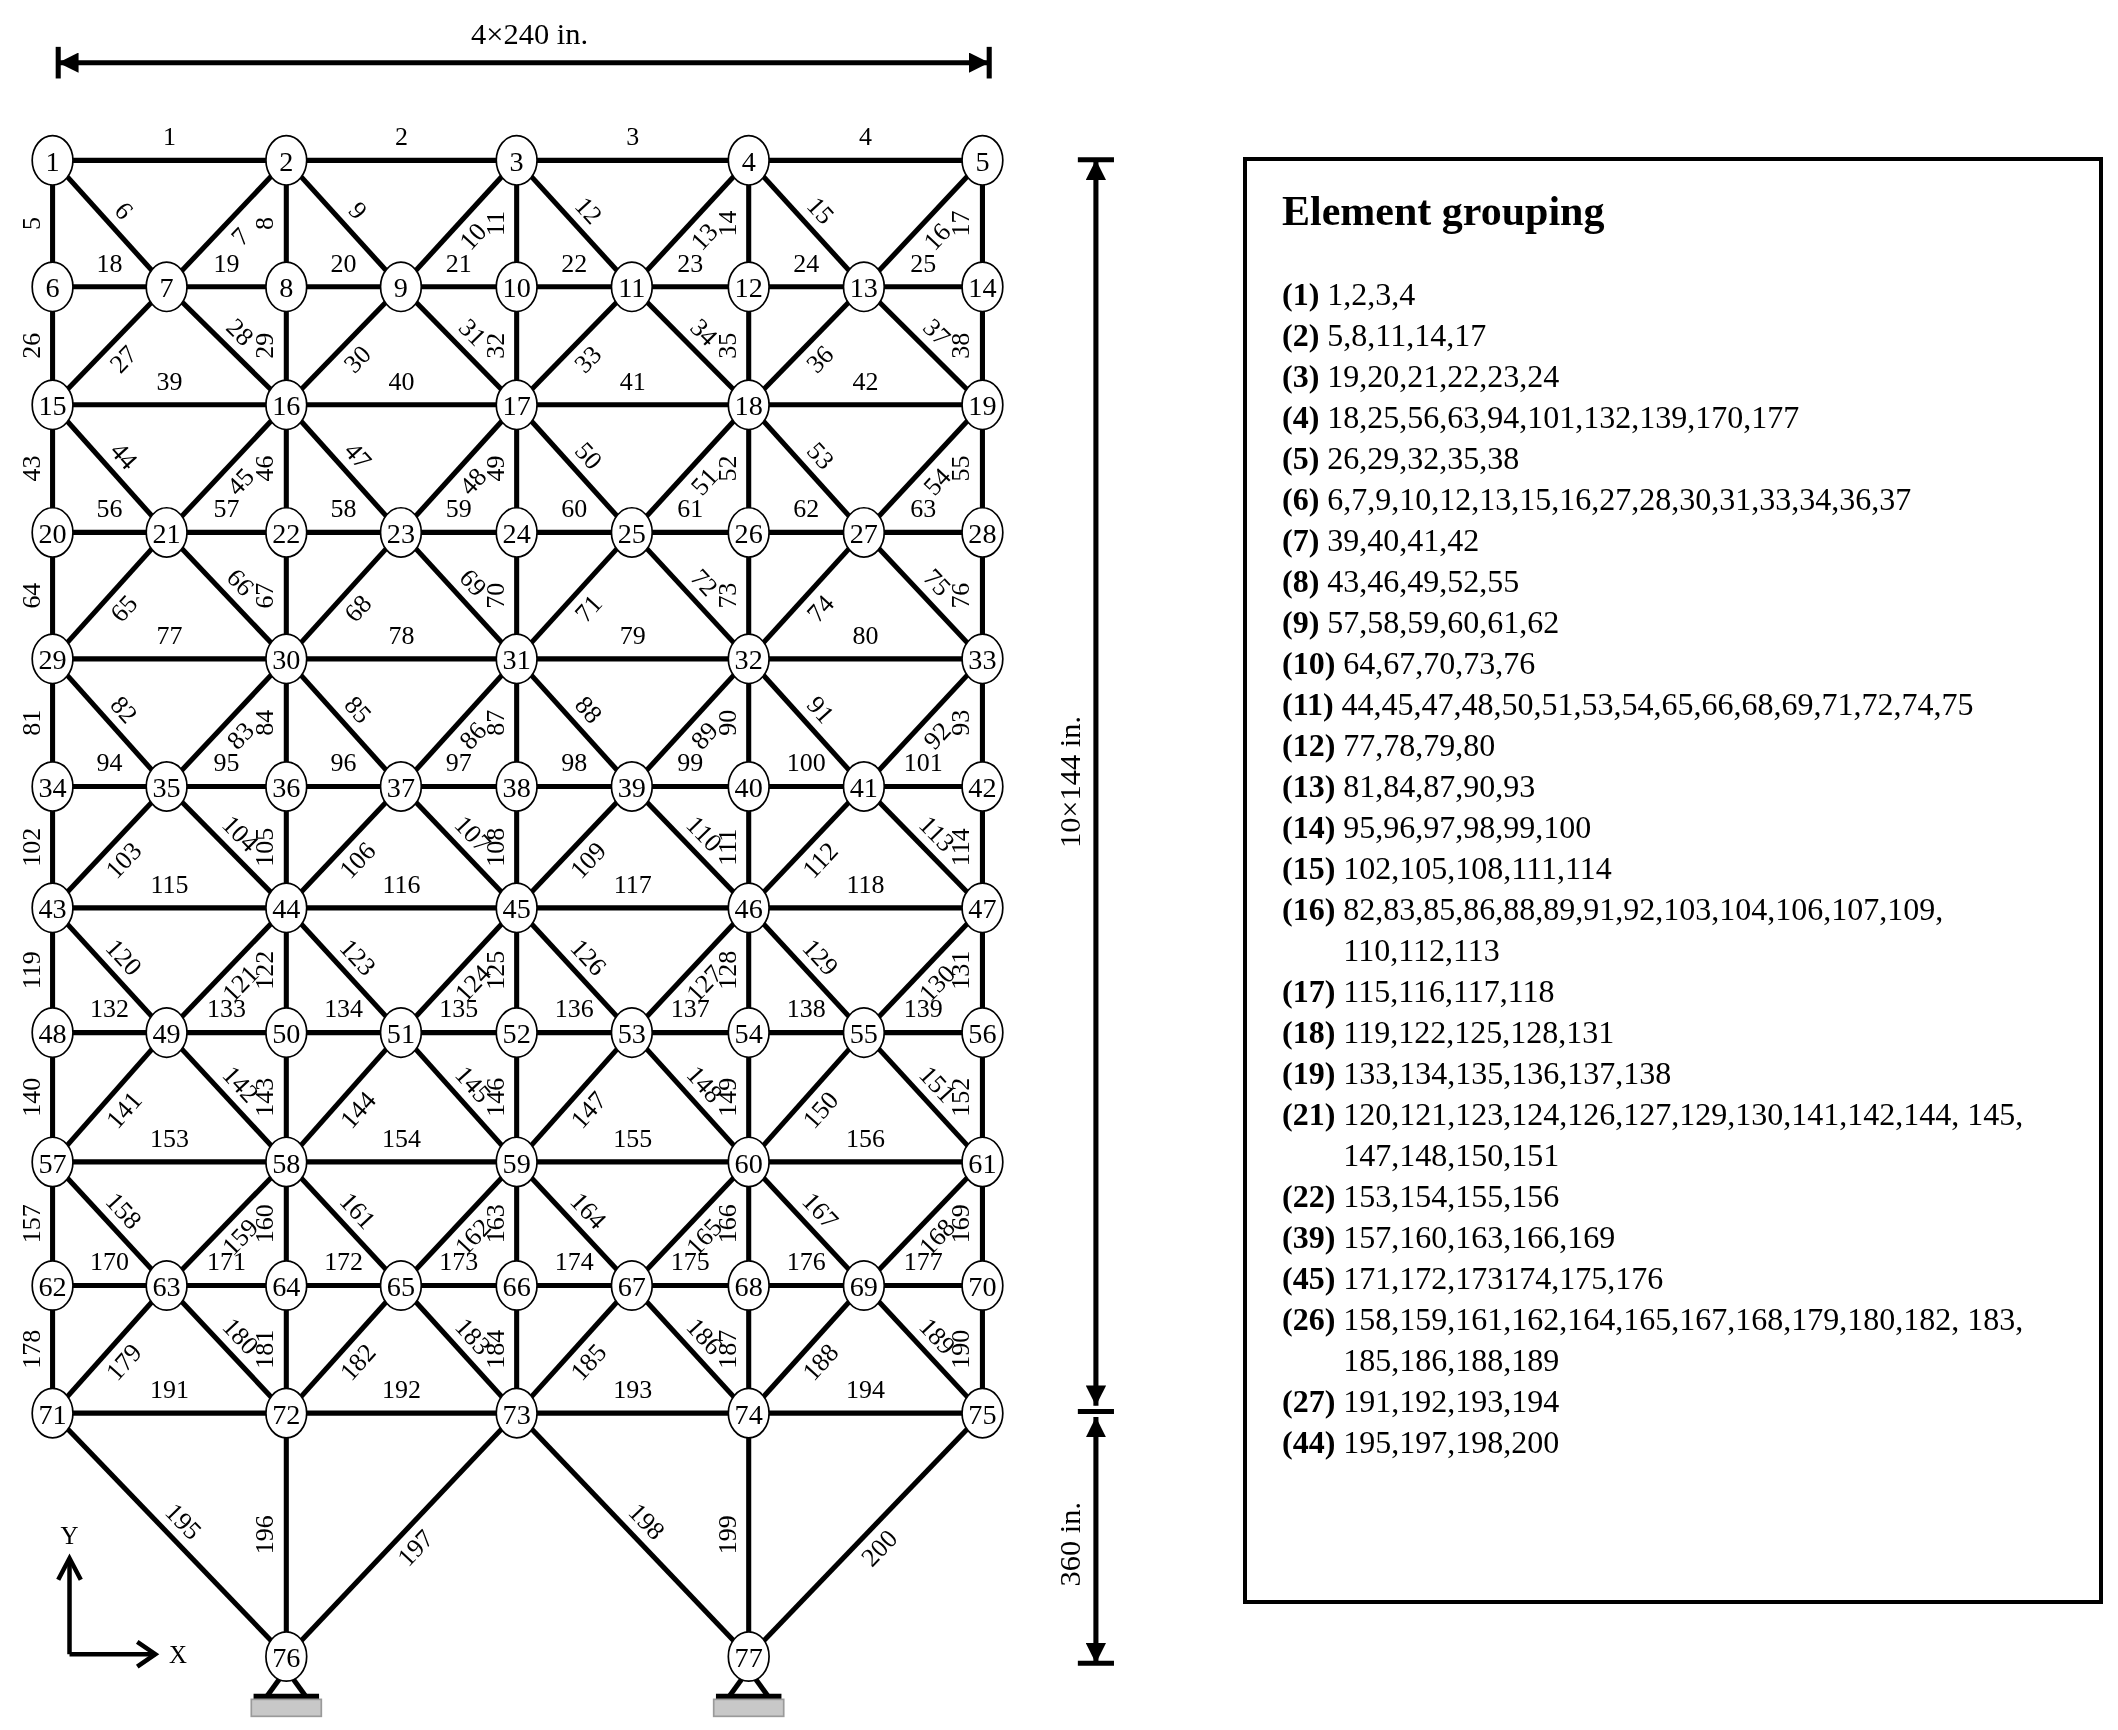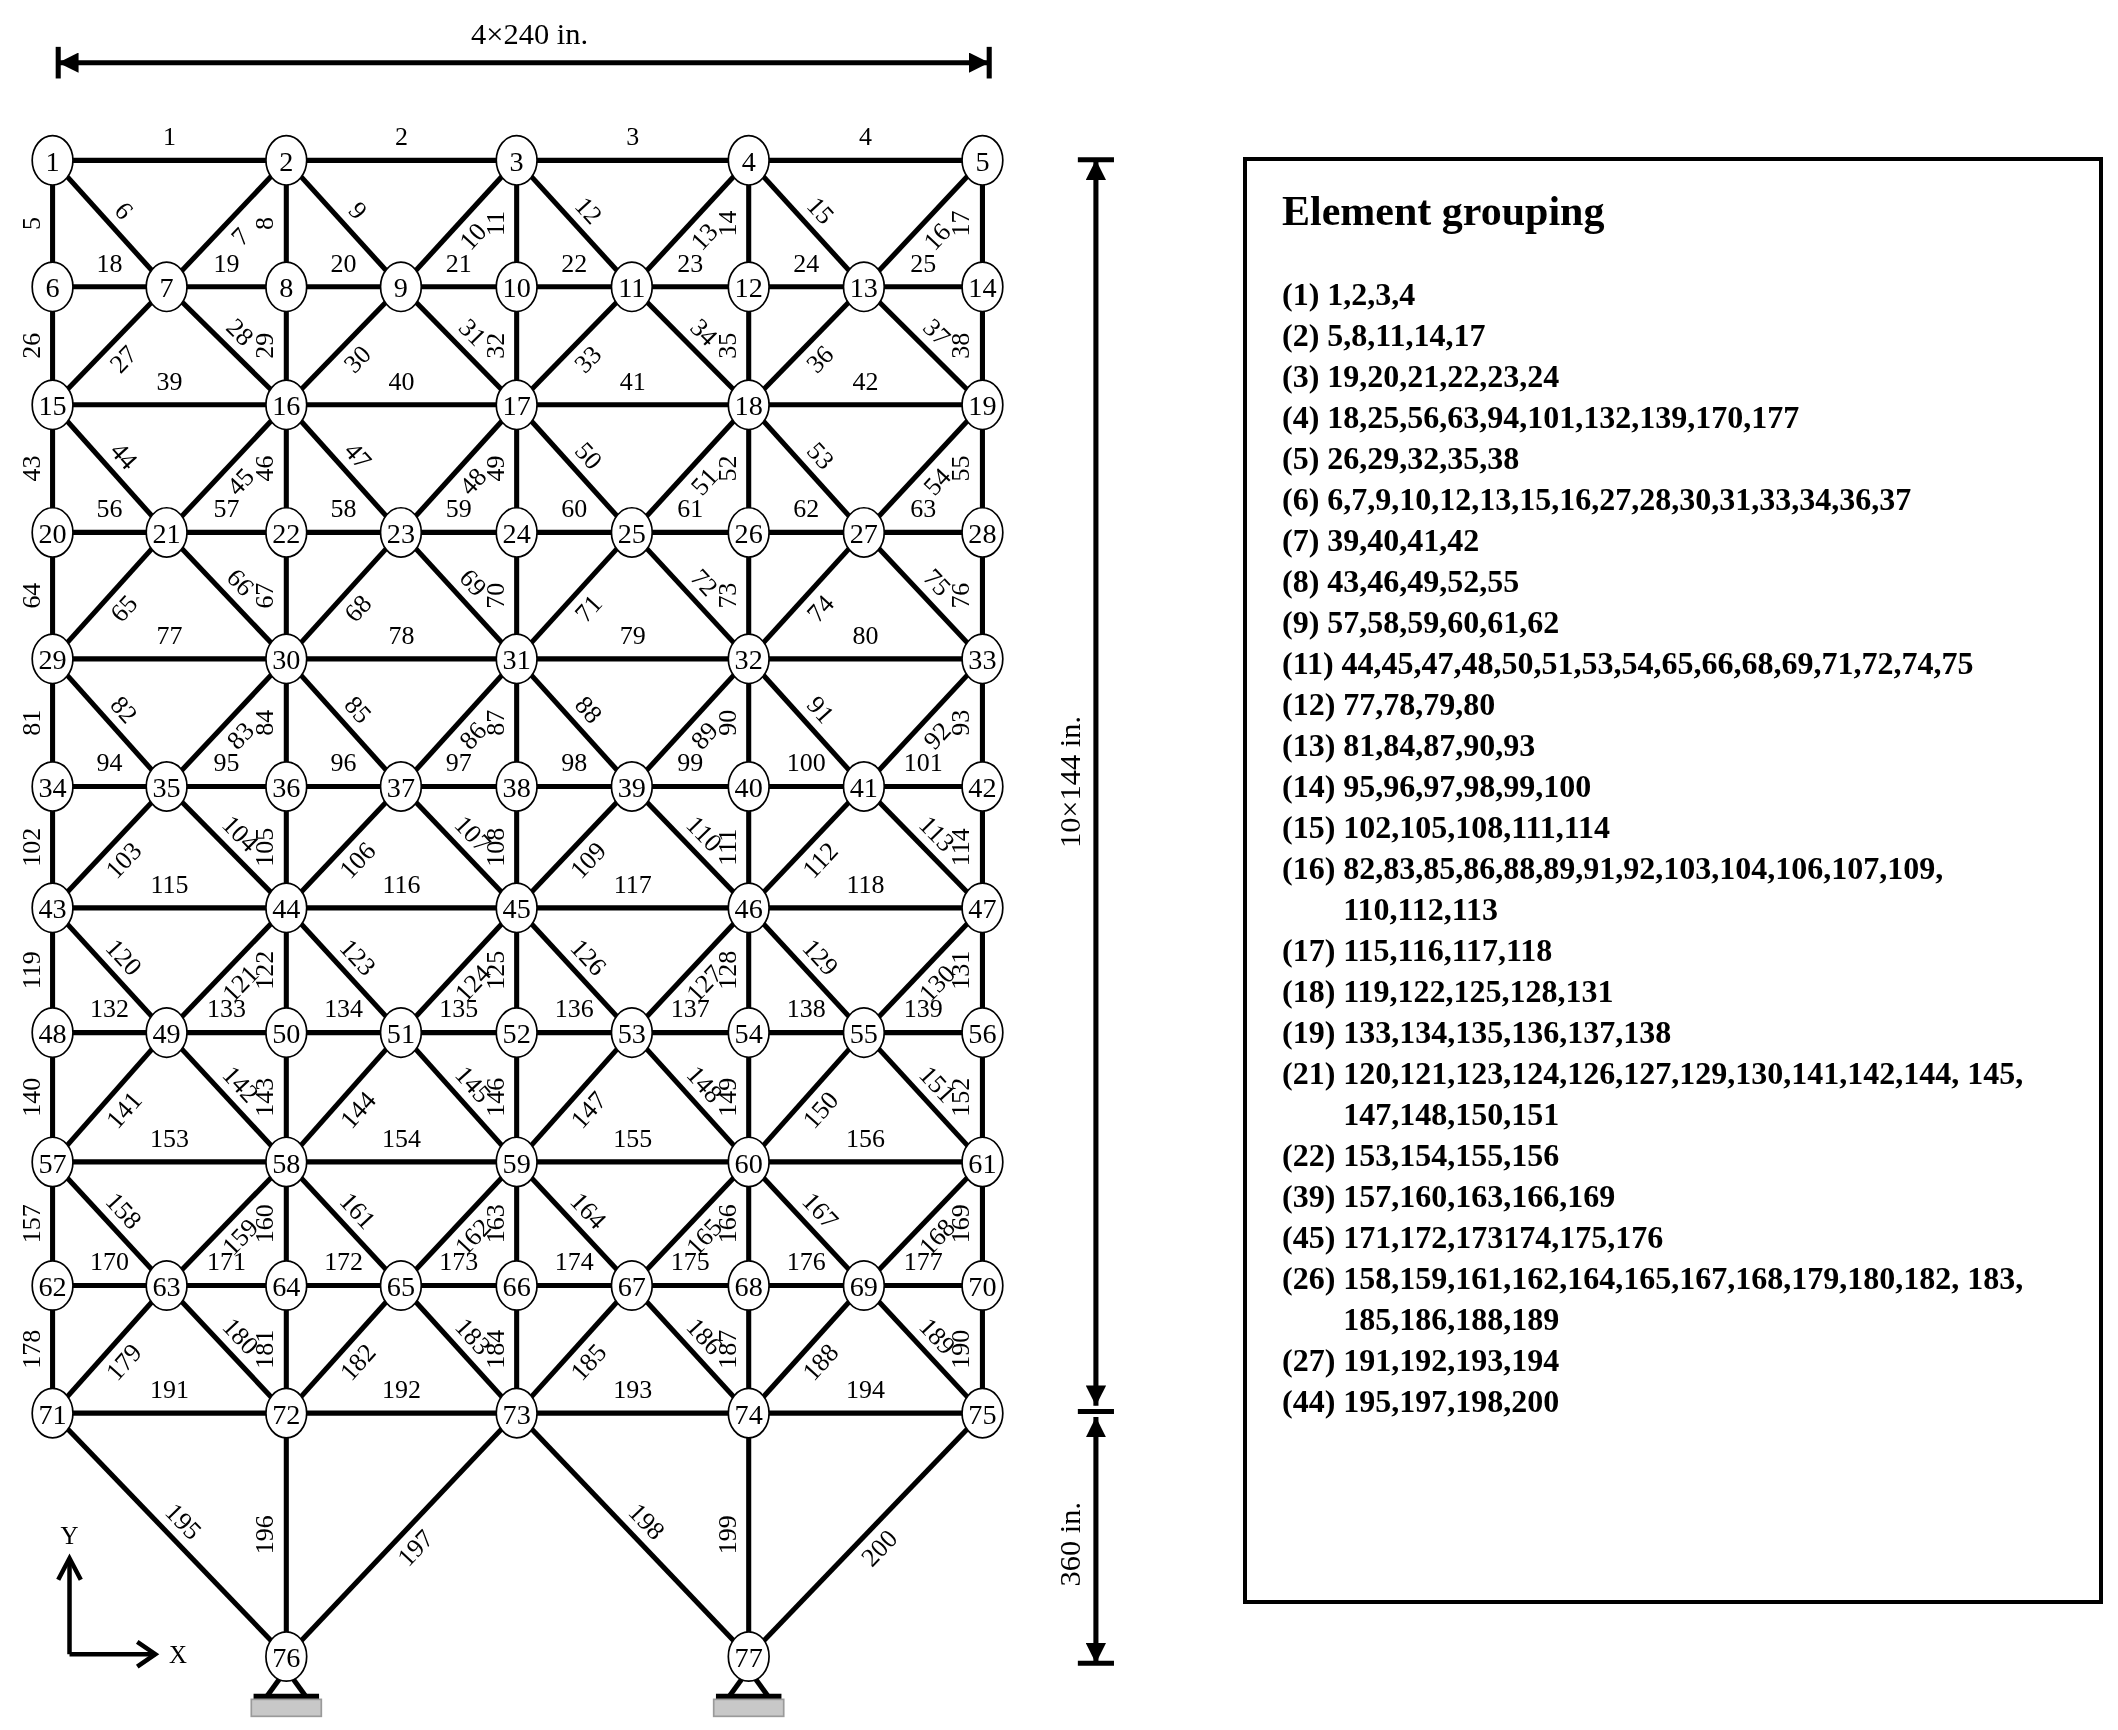--- a/index.html
+++ b/index.html
@@ -19,21 +19,21 @@
   .support-leg { stroke: #000; stroke-width: 9; }
 
   #grouping-box {
     position: absolute; left: 1243px; top: 157px; width: 860px; height: 1447px;
     box-sizing: border-box; border: 4px solid #000; background: #fff;
     padding: 29px 0 0 35px;
   }
   #grouping-title { font-family: "Liberation Serif", serif; font-weight: bold; font-size: 42px; margin: 0 0 42px 0; line-height: 1; }
   .group-row { display: flex; font-family: "Liberation Serif", serif; font-size: 32px; line-height: 41px; }
   .group-num { font-weight: bold; flex: 0 0 auto; margin-right: 8px; white-space: nowrap; }
-  .group-members { flex: 1 1 auto; padding-right: 22.6px; font-weight: bold; }
+  .group-members { flex: 1 1 auto; padding-right: 22.6px; }
 </style>
 </head>
 <body>
 
 <svg id="truss-svg" width="2119" height="1731" viewBox="0 0 3753 3066" xmlns="http://www.w3.org/2000/svg">
   <defs>
     <marker id="arrow-fill" viewBox="0 0 10 10" refX="10" refY="5" markerWidth="4" markerHeight="4" orient="auto-start-reverse">
       <path d="M0,0 L10,5 L0,10 z" fill="#000"></path>
     </marker>
   </defs>
@@ -827,20 +827,24 @@
       </div>
       <div class="group-row">
         <span class="group-num">(8)</span>
         <span class="group-members">43,46,49,52,55</span>
       </div>
       <div class="group-row">
         <span class="group-num">(9)</span>
         <span class="group-members">57,58,59,60,61,62</span>
       </div>
       <div class="group-row">
+        <span class="group-num">(10)</span>
+        <span class="group-members">64,67,70,73,76</span>
+      </div>
+      <div class="group-row">
         <span class="group-num">(11)</span>
         <span class="group-members">44,45,47,48,50,51,53,54,65,66,68,69,71,72,74,75</span>
       </div>
       <div class="group-row">
         <span class="group-num">(12)</span>
         <span class="group-members">77,78,79,80</span>
       </div>
       <div class="group-row">
         <span class="group-num">(13)</span>
         <span class="group-members">81,84,87,90,93</span>

